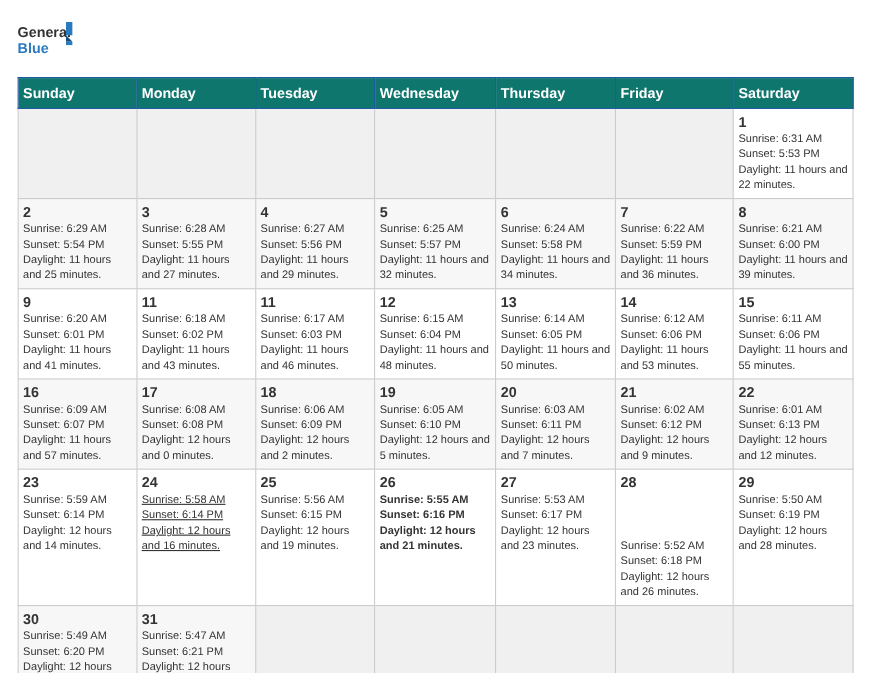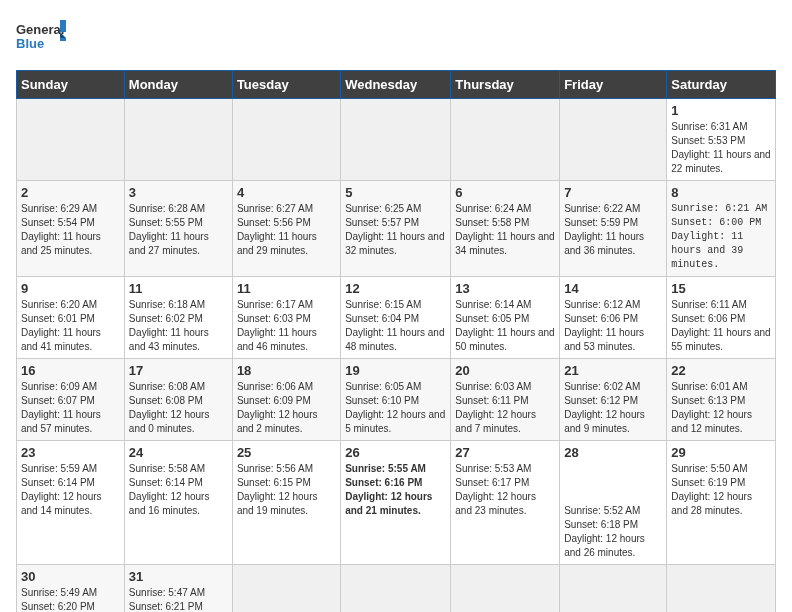--- a/index.html
+++ b/index.html
@@ -36,21 +36,21 @@
     .location {
       font-size: 15px;
       color: #555;
     }
     .calendar {
       width: 100%;
       border-collapse: collapse;
       border: 1px solid #ccc;
     }
     .calendar thead th {
-      background-color: #404040;
+      background-color: #0f766e;
       color: #fff;
       font-size: 13px;
       font-weight: bold;
       padding: 6px 4px;
       text-align: left;
       border: 1px solid #1a5a9f;
     }
     .calendar tbody td {
       vertical-align: top;
       border: 1px solid #ccc;
@@ -159,21 +159,21 @@
 Daylight: 11 hours and 34 minutes.</div>
           </td>
           <td>
             <span class="day-number">7</span>
             <div class="day-info" style="white-space: pre-line;">Sunrise: 6:22 AM
 Sunset: 5:59 PM
 Daylight: 11 hours and 36 minutes.</div>
           </td>
           <td>
             <span class="day-number">8</span>
-            <div class="day-info" style="white-space: pre-line; font-family: Liberation Mono, monospace;">Sunrise: 6:21 AM
+            <div class="day-info" style="white-space: pre-line;">Sunrise: 6:21 AM
 Sunset: 6:00 PM
 Daylight: 11 hours and 39 minutes.</div>
           </td>
         </tr>
         <tr>
           <td>
             <span class="day-number">9</span>
             <div class="day-info" style="white-space: pre-line;">Sunrise: 6:20 AM
 Sunset: 6:01 PM
 Daylight: 11 hours and 41 minutes.</div>
@@ -261,21 +261,21 @@
         </tr>
         <tr>
           <td>
             <span class="day-number">23</span>
             <div class="day-info" style="white-space: pre-line;">Sunrise: 5:59 AM
 Sunset: 6:14 PM
 Daylight: 12 hours and 14 minutes.</div>
           </td>
           <td>
             <span class="day-number">24</span>
-            <div class="day-info" style="white-space: pre-line;">Sunrise: 5:58 AM
+            <div class="day-info" style="white-space: pre-line; text-decoration: underline;">Sunrise: 5:58 AM
 Sunset: 6:14 PM
 Daylight: 12 hours and 16 minutes.</div>
           </td>
           <td>
             <span class="day-number">25</span>
             <div class="day-info" style="white-space: pre-line;">Sunrise: 5:56 AM
 Sunset: 6:15 PM
 Daylight: 12 hours and 19 minutes.</div>
           </td>
           <td>

